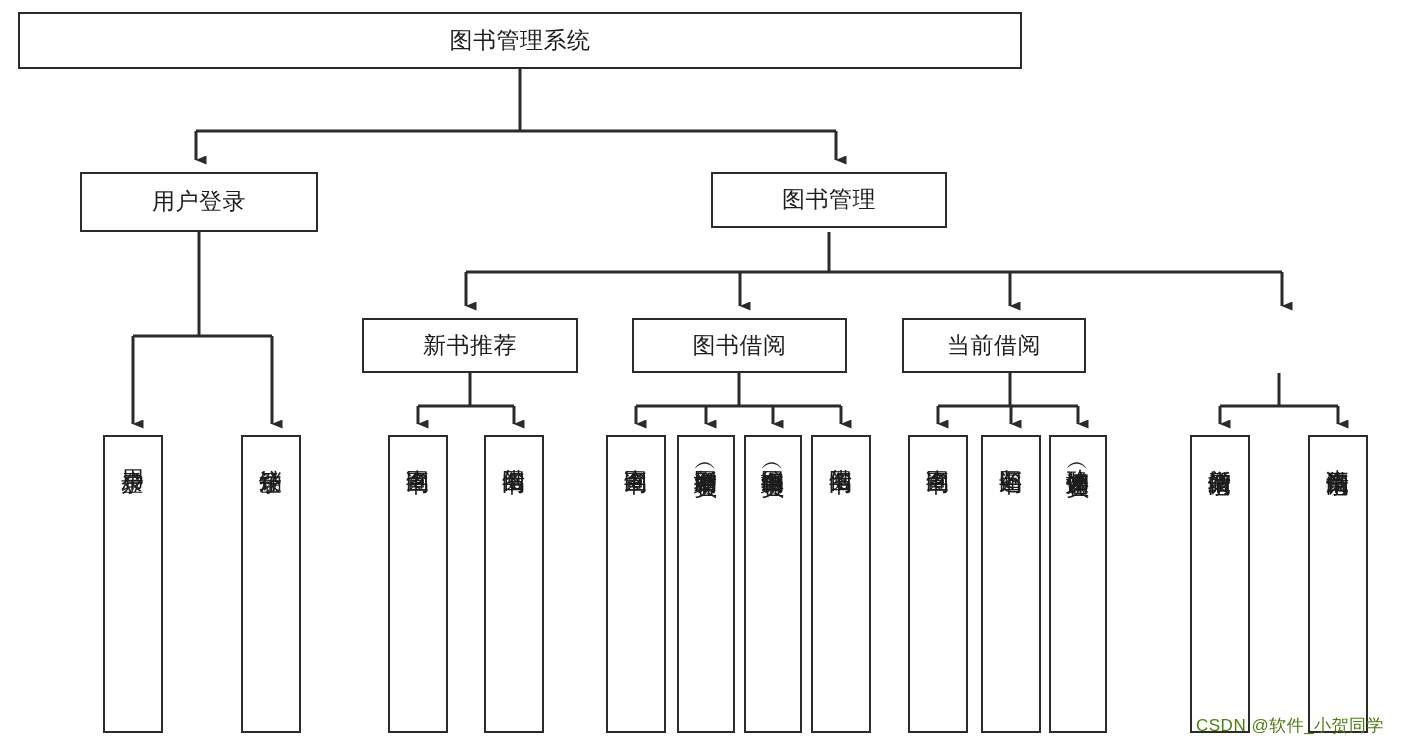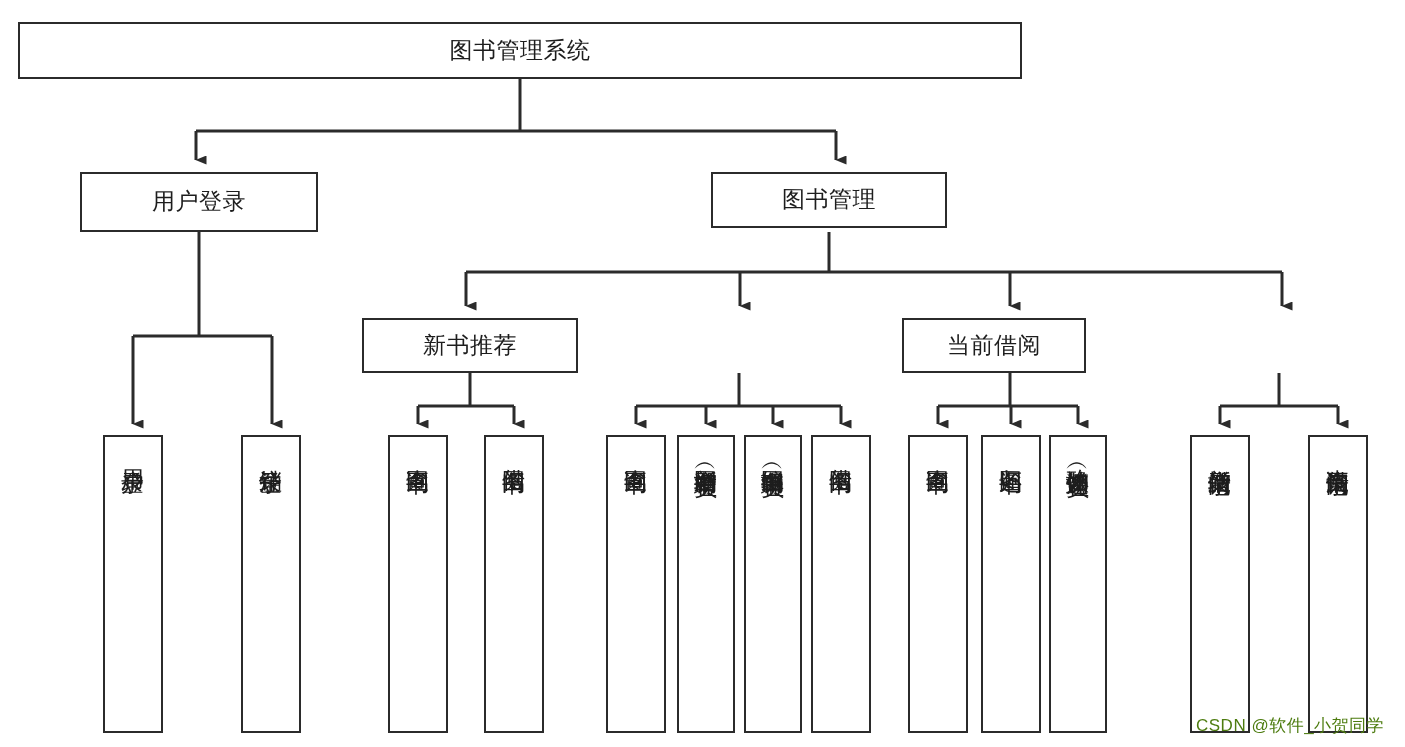--- a/index.html
+++ b/index.html
@@ -105,33 +105,36 @@
       <path d="M1011,406 L1011,424" marker-end="url(#arw)"></path>
       <path d="M1078,406 L1078,424" marker-end="url(#arw)"></path>
 
       <path d="M1279,373 L1279,406"></path>
       <path d="M1220,406 L1338,406"></path>
       <path d="M1220,406 L1220,424" marker-end="url(#arw)"></path>
       <path d="M1338,406 L1338,424" marker-end="url(#arw)"></path>
     </g>
   </svg>
 
-  <div class="node root horiz" style="left:18px;top:22px;width:1004px;height:57px;">
+  <div class="node root horiz" style="left:18px;top:12px;width:1004px;height:57px;">
     <span class="lbl">图书管理系统</span>
   </div>
 
   <div class="node horiz" style="left:80px;top:172px;width:238px;height:60px;">
     <span class="lbl">用户登录</span>
   </div>
   <div class="node horiz" style="left:711px;top:172px;width:236px;height:56px;">
     <span class="lbl">图书管理</span>
   </div>
 
   <div class="node horiz" style="left:362px;top:318px;width:216px;height:55px;">
     <span class="lbl">新书推荐</span>
+  </div>
+  <div class="node horiz" style="left:632px;top:318px;width:215px;height:55px;">
+    <span class="lbl">图书借阅</span>
   </div>
   <div class="node horiz" style="left:902px;top:318px;width:184px;height:55px;">
     <span class="lbl">当前借阅</span>
   </div>
 
   <div class="node leaf" style="left:103px;top:435px;width:60px;height:298px;">
     <span class="lbl">用户登录</span>
   </div>
   <div class="node leaf" style="left:241px;top:435px;width:60px;height:298px;">
     <span class="lbl">注销登录</span>

